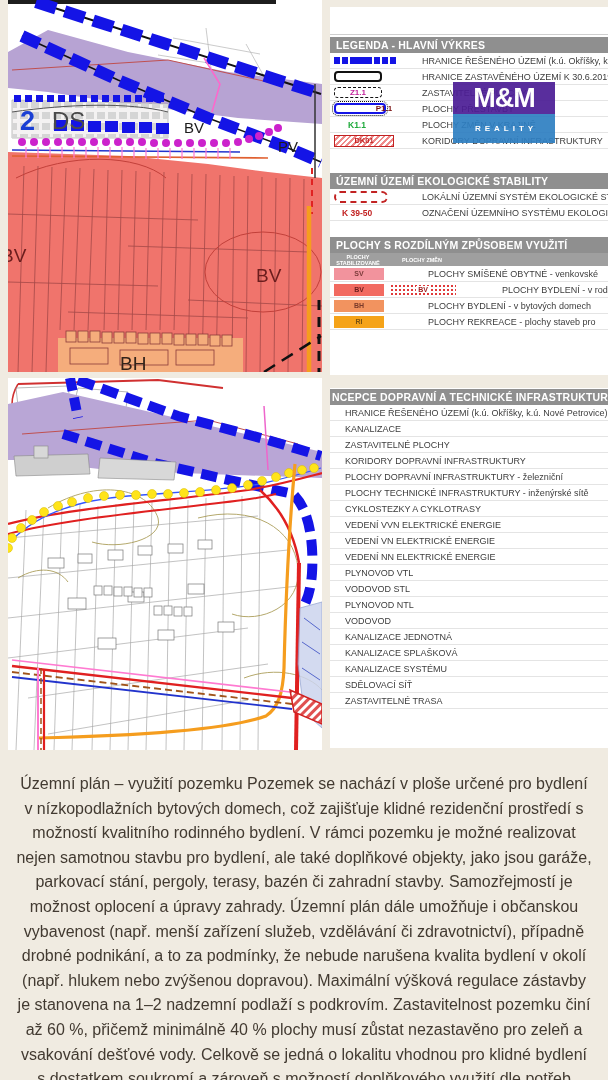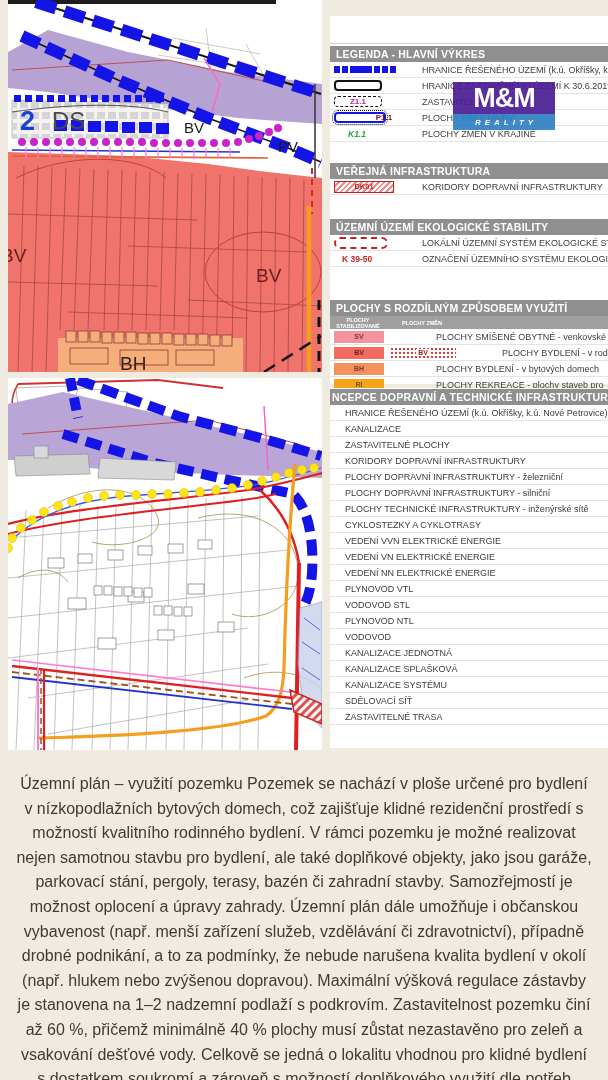--- a/index.html
+++ b/index.html
@@ -5,59 +5,59 @@
   html,body{margin:0;padding:0;}
   .canvas{position:relative;width:608px;height:1080px;background:#f0ebe1;overflow:hidden;
           font-family:"Liberation Sans",sans-serif;}
   .map{position:absolute;left:8px;width:314px;height:372px;background:#fff;}
   .map svg{display:block;}
   #map1{top:0;}
   #map2{top:378px;}
 
   
   .panel{position:absolute;left:330px;width:278px;background:#fff;}
-  #panel-top{top:16px;height:368px;}
+  #panel-top{top:7px;height:368px;}
   #panel-bottom{top:388px;height:360px;}
   .spacer-top{height:27px;border-bottom:1px solid #cfcfcf;}
   .hbar{background:#8f8f8f;color:#fff;font-size:10.5px;font-weight:bold;
         padding:2px 0 2px 6px;letter-spacing:.2px;white-space:nowrap;overflow:hidden;height:12px;line-height:12px;}
   .lrow{height:15px;display:flex;align-items:center;border-bottom:1px solid #e4e4e4;overflow:hidden;}
   .sym{width:92px;flex:none;display:flex;align-items:center;padding-left:4px;box-sizing:border-box;}
   .lbl{font-size:9px;color:#3c3c3c;white-space:nowrap;}
   .sym-line{display:flex;gap:2px;align-items:center;}
   .sym-line i{display:block;height:7px;background:#1414e6;}
   .box{box-sizing:border-box;width:48px;height:11px;border-radius:4px;display:flex;align-items:center;justify-content:center;
        font-size:8px;font-weight:bold;}
   .box-black{border:2px solid #111;}
   .box-dash{border:1.6px dashed #111;color:#c2239b;}
   .box-blue{border:2px solid #1414e6;outline:1px dotted #111;outline-offset:1px;color:#7a1010;padding-left:48px;}
-  .code-green{font-size:8.5px;font-weight:bold;color:#1faa3c;padding-left:14px;font-style:italic;}
+  .code-green{font-size:8.5px;font-weight:bold;color:#1faa3c;padding-left:14px;}
   .code-red{font-size:8.5px;font-weight:bold;color:#c22222;padding-left:8px;}
   .box-dk{box-sizing:border-box;width:60px;height:12px;border:1.5px solid #c22222;display:flex;align-items:center;justify-content:center;
        font-size:7.5px;font-weight:bold;color:#c22222;
        background:repeating-linear-gradient(135deg,#fff 0,#fff 2px,#ef8a8a 2px,#ef8a8a 4px);}
   .box-uses{box-sizing:border-box;width:54px;height:12px;border:2px dashed #c22222;border-radius:6px;}
   .subhdr{background:#9f9f9f;height:13px;display:flex;align-items:center;}
   .subhdr span{color:#fff;font-size:5.5px;font-weight:bold;line-height:6px;text-align:center;}
   .subhdr .c1{width:56px;flex:none;}
   .subhdr .c2{width:72px;flex:none;}
   .swatch{width:50px;height:12px;flex:none;margin-left:4px;}
   .swatch-dots{width:66px;height:12px;flex:none;margin-left:6px;display:flex;align-items:center;justify-content:center;
        background-image:radial-gradient(#e03a3a 1px,transparent 1.3px);background-size:4px 4px;background-color:#fff;}
   .swatch-dots b{font-size:7px;color:#a02222;background:#fff;padding:0 2px;}
-  .prow .lbl{margin-left:40px;padding-left:12px;}
+  .prow .lbl{margin-left:32px;padding-left:12px;}
   .krow{height:15px;display:flex;align-items:center;border-bottom:1px solid #e4e4e4;padding-left:15px;overflow:hidden;}
   .krow .lbl{font-size:9px;}
 
   
   .logo{position:absolute;left:453px;top:45px;width:102px;opacity:.92;z-index:5;}
   .logo-red{height:32px;display:flex;align-items:center;justify-content:center;
             color:#fff;font-weight:bold;font-size:27px;letter-spacing:-1px;}
-  .logo-blue{height:16px;display:flex;align-items:center;justify-content:center;
-             color:#fff;font-weight:bold;font-size:8px;letter-spacing:4px;padding-left:4px;font-style:italic;}
+  .logo-blue{height:29px;display:flex;align-items:center;justify-content:center;
+             color:#fff;font-weight:bold;font-size:8px;letter-spacing:4px;padding-left:4px;}
 
   
   .description{position:absolute;left:16px;right:16px;top:772px;text-align:center;
                font-size:16px;line-height:24.6px;color:#423a31;}
 </style>
 </head>
 <body>
 
 <div class="canvas">
 
@@ -341,21 +341,20 @@
         </span>
       <span class="lbl">PLOCHY PŘESTAVBY</span>
     </div>
     <div class="lrow">
       <span class="sym">
           <span class="code-green">K1.1</span>
         </span>
       <span class="lbl">PLOCHY ZMĚN V KRAJINĚ</span>
     </div>
 
-    <div class="hbar" style="margin-top:21px">VEŘEJNÁ INFRASTRUKTURA</div>
     <div class="lrow">
       <span class="sym">
           <span class="box-dk">DK01</span>
         </span>
       <span class="lbl">KORIDORY DOPRAVNÍ INFRASTRUKTURY</span>
     </div>
 
     <div class="hbar" style="margin-top:24px">ÚZEMNÍ ÚZEMÍ EKOLOGICKÉ STABILITY</div>
     <div class="lrow">
       <span class="sym">
@@ -363,21 +362,21 @@
         </span>
       <span class="lbl">LOKÁLNÍ ÚZEMNÍ SYSTÉM EKOLOGICKÉ STABILITY</span>
     </div>
     <div class="lrow">
       <span class="sym">
           <span class="code-red">K 39-50</span>
         </span>
       <span class="lbl">OZNAČENÍ ÚZEMNÍHO SYSTÉMU EKOLOGICKÉ STABILITY</span>
     </div>
 
-    <div class="hbar" style="margin-top:33px">PLOCHY S ROZDÍLNÝM ZPŮSOBEM VYUŽITÍ</div>
+    <div class="hbar" style="margin-top:16px">PLOCHY S ROZDÍLNÝM ZPŮSOBEM VYUŽITÍ</div>
     <div class="subhdr">
       <span class="c1">PLOCHY STABILIZOVANÉ</span>
       <span class="c2">PLOCHY ZMĚN</span>
     </div>
     <div class="lrow prow">
       <span class="swatch" style="display: flex; align-items: center; justify-content: center; font-size: 7px; color: rgb(122, 58, 58); font-weight: bold; background-color: rgb(242, 147, 157);">
           <b style="font-size:7px;color:#7a3a3a;">SV</b>
         </span>
       <span class="lbl">PLOCHY SMÍŠENÉ OBYTNÉ - venkovské</span>
     </div>
@@ -421,23 +420,20 @@
         </div>
 
         <div class="krow">
           <span class="lbl">KORIDORY DOPRAVNÍ INFRASTRUKTURY</span>
         </div>
 
         <div class="krow">
           <span class="lbl">PLOCHY DOPRAVNÍ INFRASTRUKTURY - železniční</span>
         </div>
 
-        <div class="krow">
-          <span class="lbl">PLOCHY DOPRAVNÍ INFRASTRUKTURY - silniční</span>
-        </div>
 
         <div class="krow">
           <span class="lbl">PLOCHY TECHNICKÉ INFRASTRUKTURY - inženýrské sítě</span>
         </div>
 
         <div class="krow">
           <span class="lbl">CYKLOSTEZKY A CYKLOTRASY</span>
         </div>
 
         <div class="krow">

